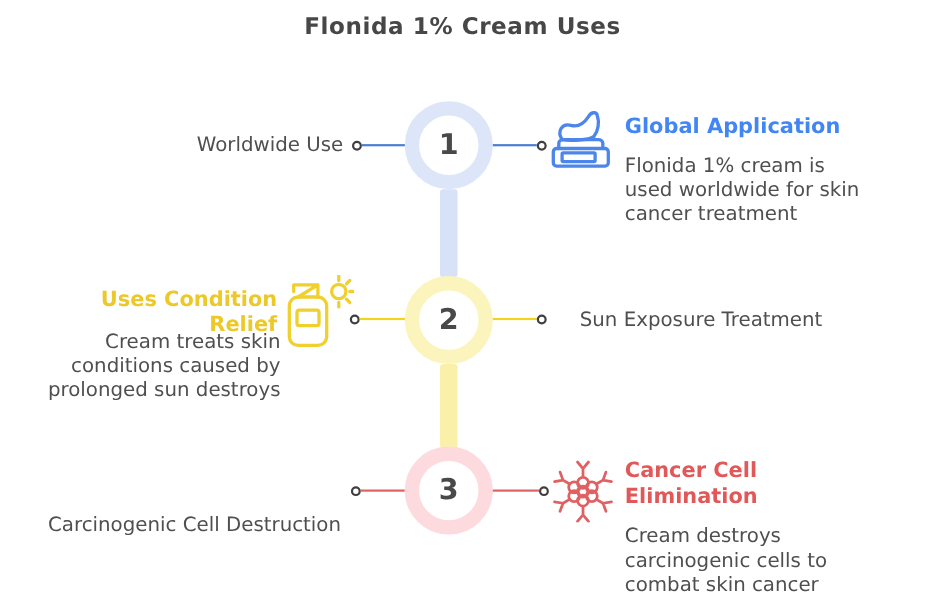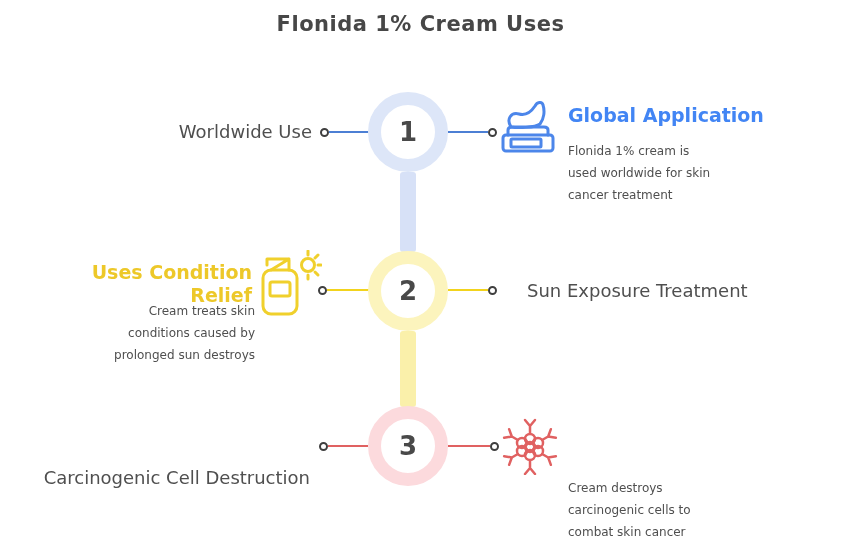--- a/index.html
+++ b/index.html
@@ -33,21 +33,21 @@
     position:absolute;width:9px;height:9px;border-radius:50%;
     background:#fff;border:2.5px solid #3f3f3f;box-sizing:border-box;
   }
   
   .side-label{position:absolute;font-size:18px;color:#4f4f4f;line-height:22px;}
   .ta-right{text-align:right;}
   .heading{position:absolute;font-size:19px;font-weight:700;line-height:23px;white-space:pre-line;}
   .heading.blue{color:#4285f4;}
   .heading.yellow{color:#edc829;}
   .heading.red{color:#e25858;}
-  .body-text{position:absolute;font-size:12px;line-height:22px;color:#4f4f4f;white-space:pre-line;}
+  .body-text{position:absolute;font-size:18px;line-height:22px;color:#4f4f4f;white-space:pre-line;}
   .icon-box{position:absolute;}
   svg{display:block;}
 </style>
 </head>
 <body>
 
 <div class="canvas">
 
   <h1 class="title">Flonida 1% Cream Uses</h1>
 
@@ -142,17 +142,19 @@
       </g>
       <circle cx="28" cy="22" r="5"></circle>
       <circle cx="36" cy="26" r="5"></circle>
       <circle cx="36" cy="34" r="5"></circle>
       <circle cx="28" cy="38" r="5"></circle>
       <circle cx="20" cy="34" r="5"></circle>
       <circle cx="20" cy="26" r="5"></circle>
       <circle cx="28" cy="30" r="5"></circle>
     </svg>
   </div>
+  <div class="heading red" style="left:568px;top:417px;">Cancer Cell
+Elimination</div>
   <div class="body-text" style="left:568px;top:477px;">Cream destroys
 carcinogenic cells to
 combat skin cancer</div>
 
 </div>
 
 </body></html>

